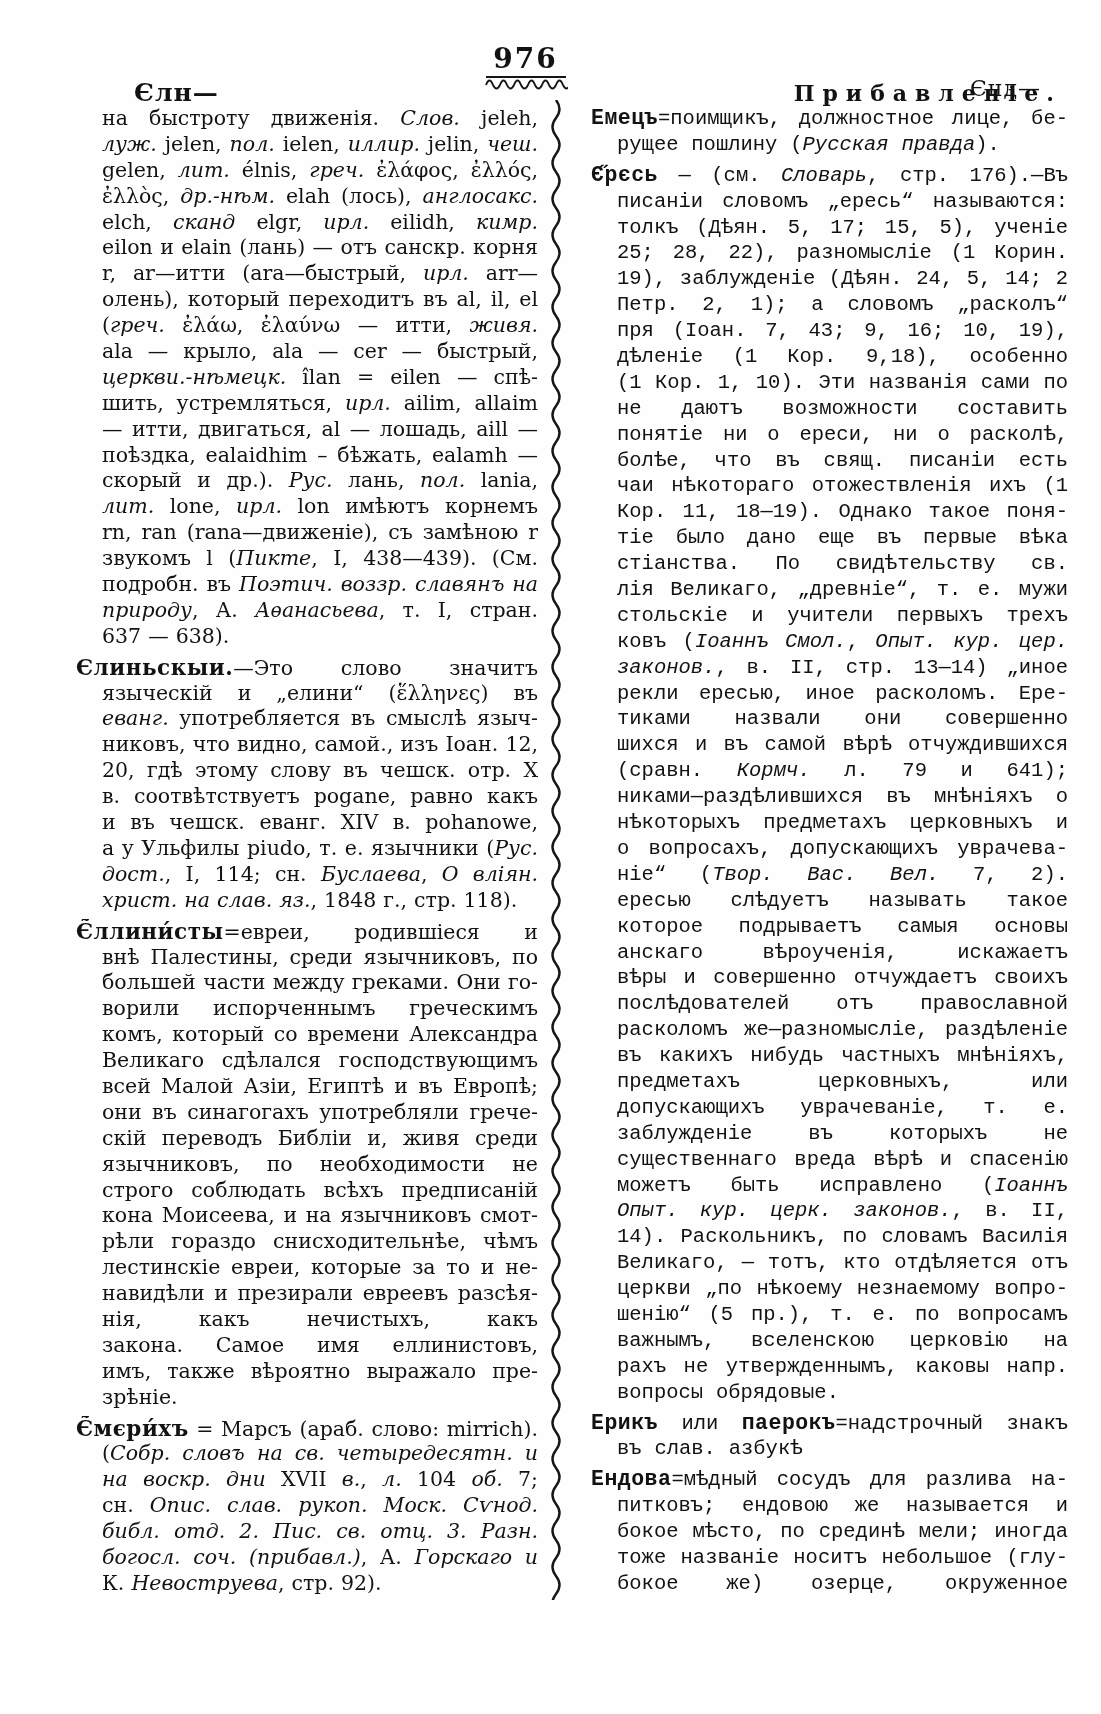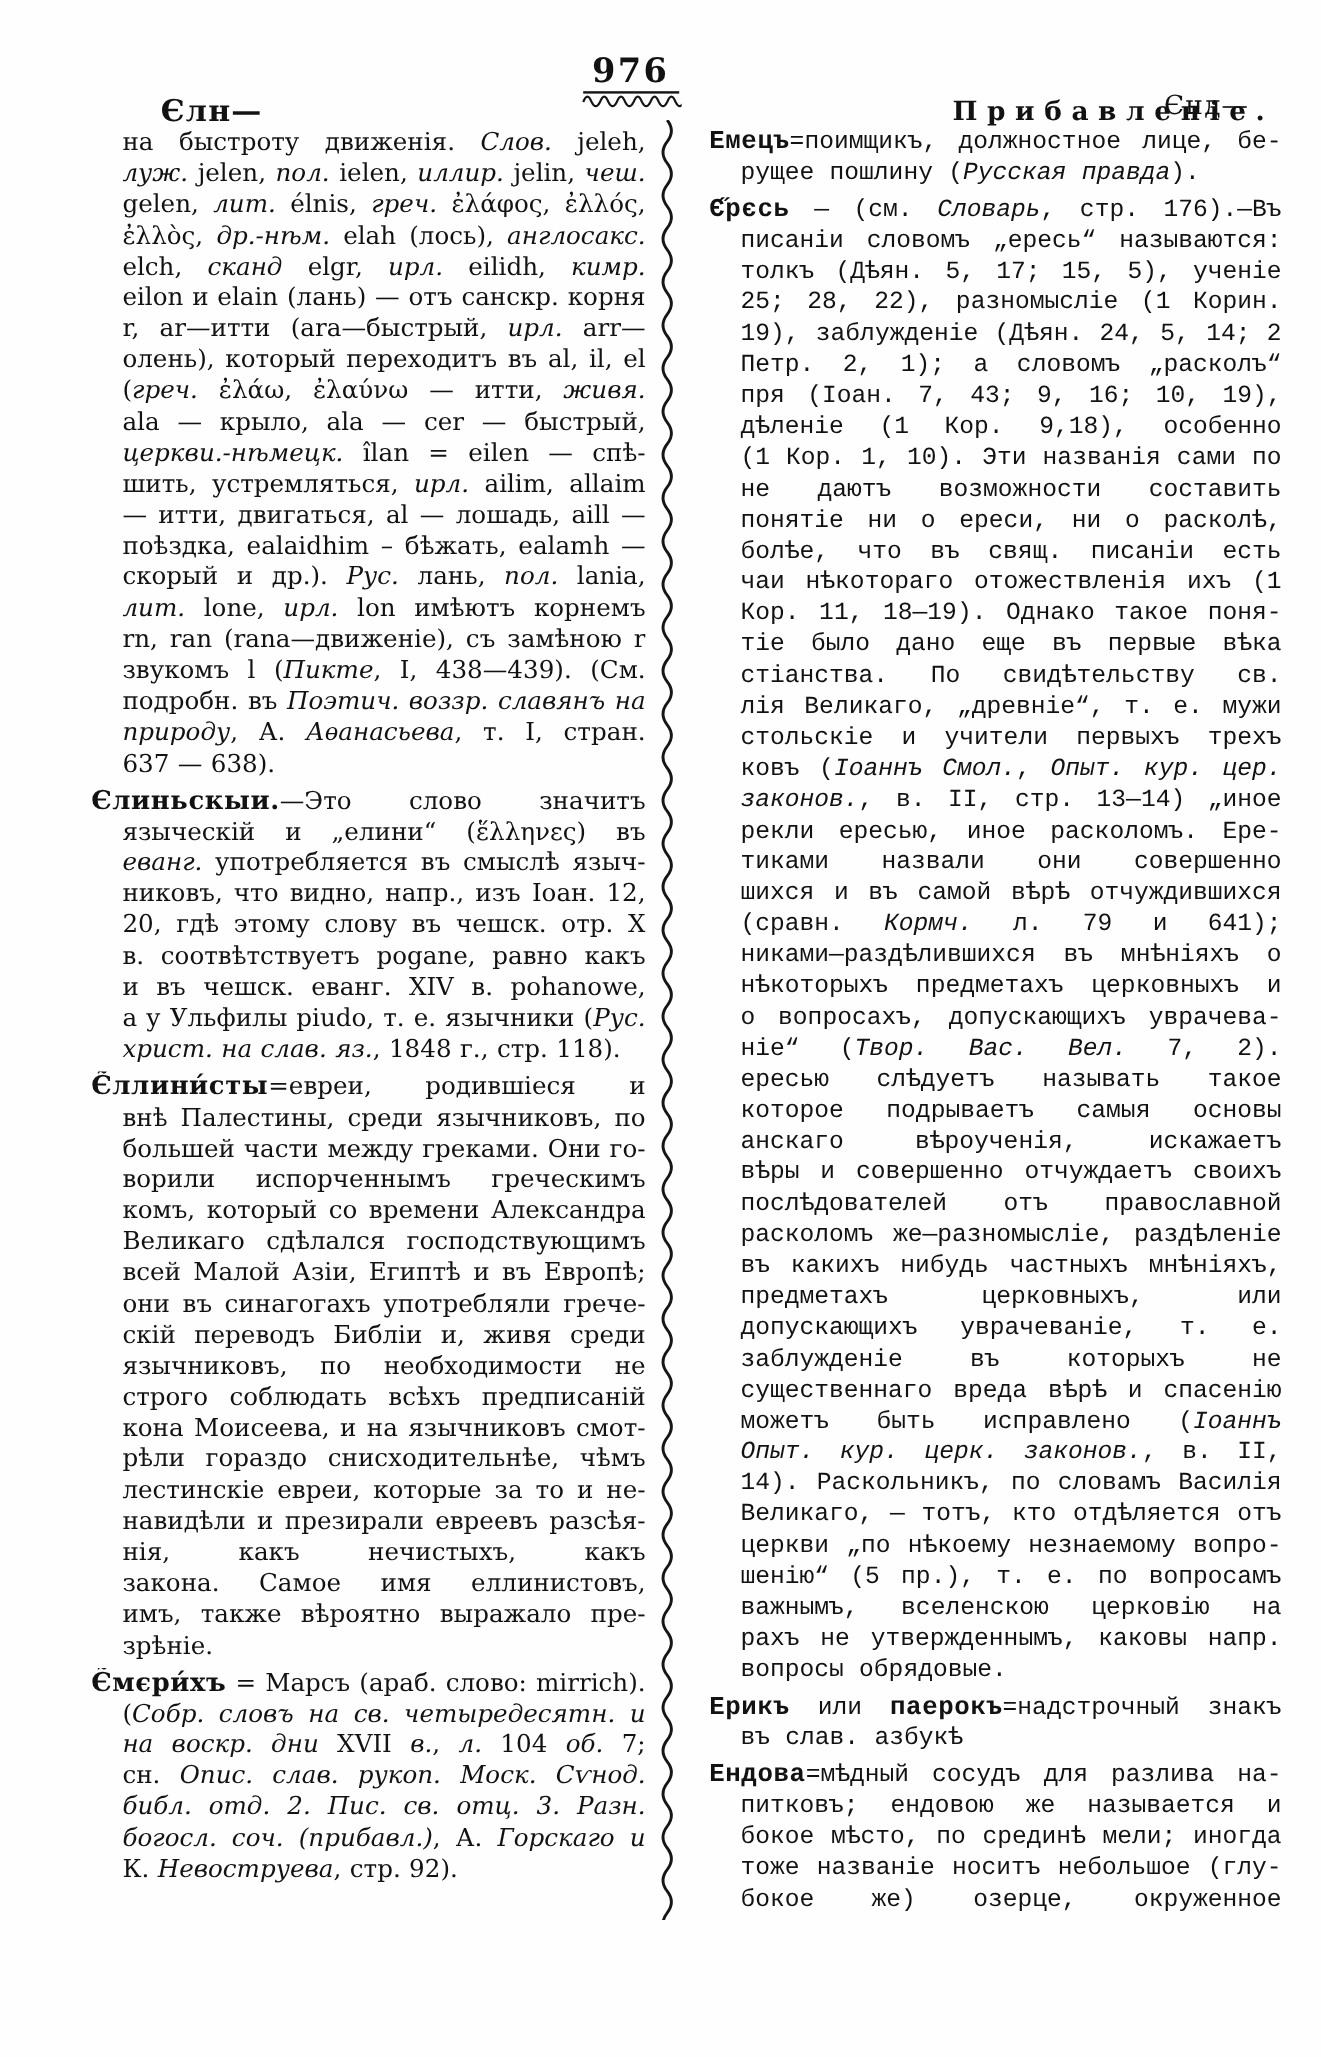--- a/index.html
+++ b/index.html
@@ -84,25 +84,26 @@
         <div class="line">rn, ran (rana—движеніе), съ замѣною r</div>
         <div class="line">звукомъ l (<i>Пикте</i>, I, 438—439). (См.</div>
         <div class="line">подробн. въ <i>Поэтич. воззр. славянъ на</i></div>
         <div class="line"><i>природу</i>, А. <i>Аѳанасьева</i>, т. I, стран.</div>
         <div class="line last">637 — 638).</div>
       </div>
       <div class="entry outdent">
         <div class="line"><b class="hw">Єлиньскыи.</b>—Это слово значитъ собственно:</div>
         <div class="line">языческій и „елини“ (ἕλληνες) въ </div>
         <div class="line"><i>еванг.</i> употребляется въ смыслѣ языч-</div>
-        <div class="line">никовъ, что видно, напр., изъ Іоан. 12,</div>
+        <div class="line">никовъ, что видно, самой., изъ Іоан. 12,</div>
         <div class="line">20, гдѣ этому слову въ чешск. отр. X</div>
         <div class="line">в. соотвѣтствуетъ pogane, равно какъ</div>
         <div class="line">и въ чешск. еванг. XIV в. pohanowe,</div>
         <div class="line">а у Ульфилы piudo, т. е. язычники (<i>Рус.</i></div>
+        <div class="line"><i>дост.</i>, I, 114; сн. <i>Буслаева</i>, <i>О вліян.</i></div>
         <div class="line last"><i>христ. на слав. яз.</i>, 1848 г., стр. 118).</div>
       </div>
       <div class="entry outdent">
         <div class="line"><b class="hw">Є̃ллини́сты</b>=евреи, родившіеся и жившіе</div>
         <div class="line">внѣ Палестины, среди язычниковъ, по</div>
         <div class="line">большей части между греками. Они го-</div>
         <div class="line">ворили испорченнымъ греческимъ язы-</div>
         <div class="line">комъ, который со времени Александра</div>
         <div class="line">Великаго сдѣлался господствующимъ въ</div>
         <div class="line">всей Малой Азіи, Египтѣ и въ Европѣ;</div>

